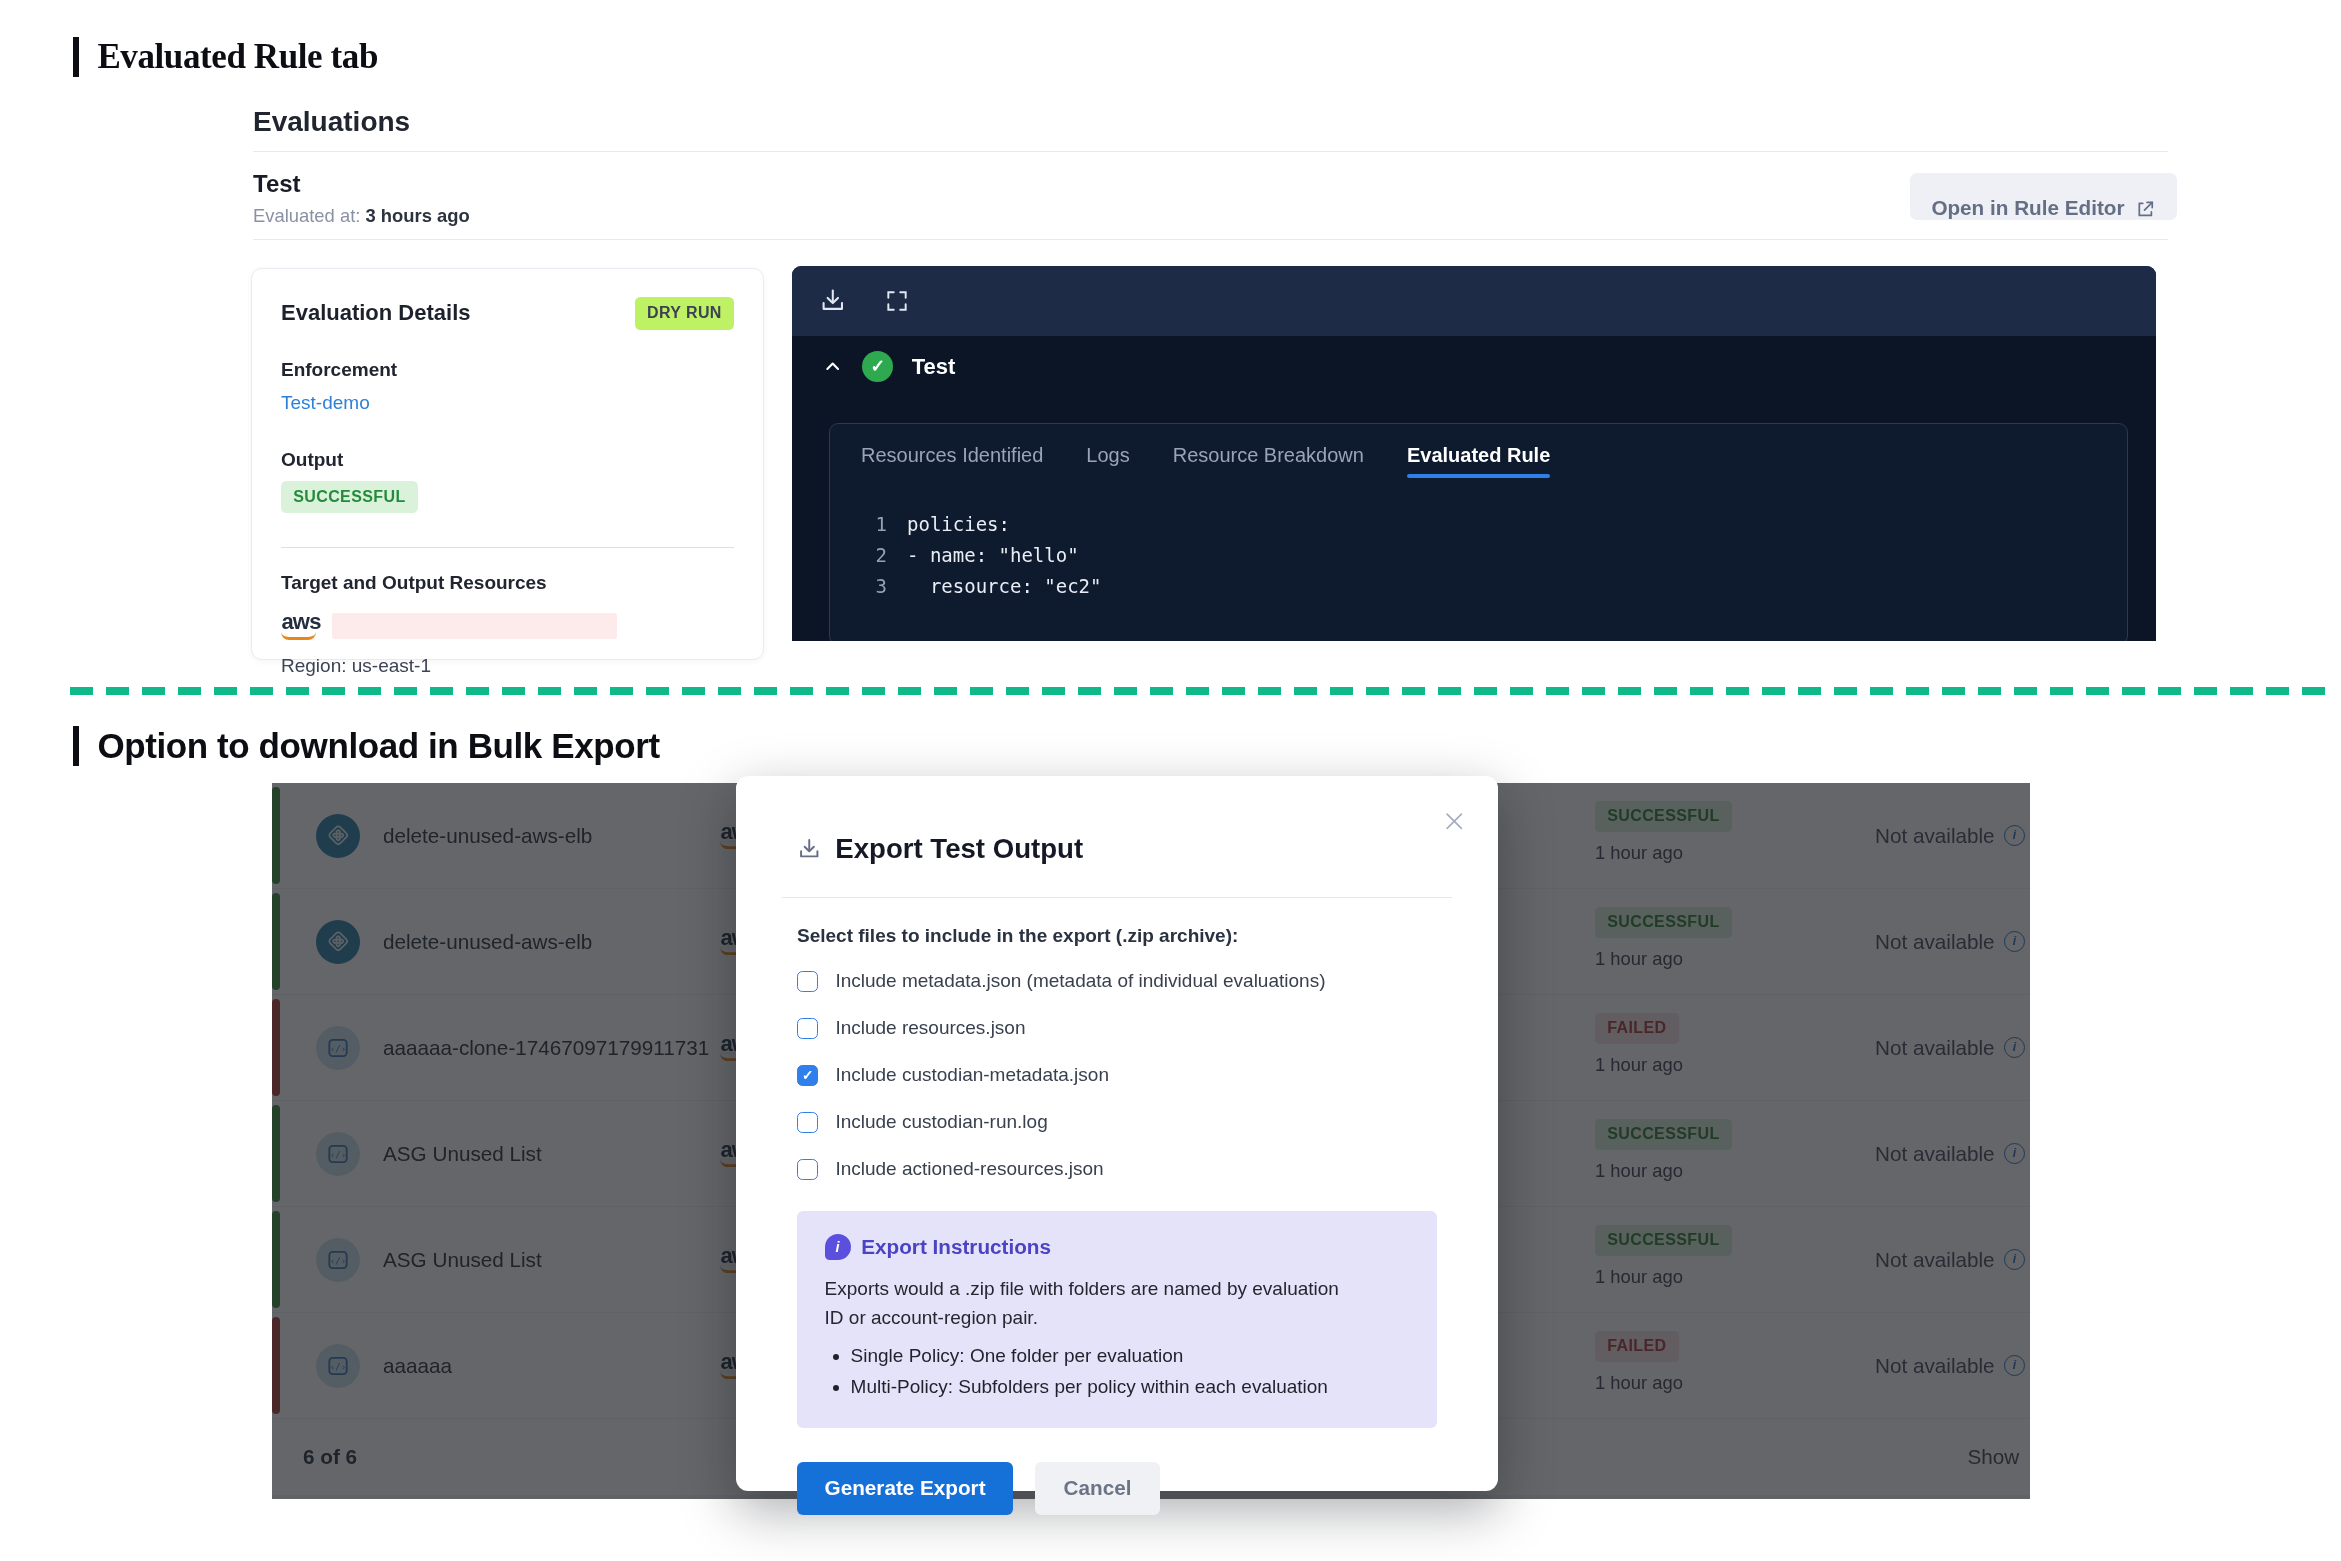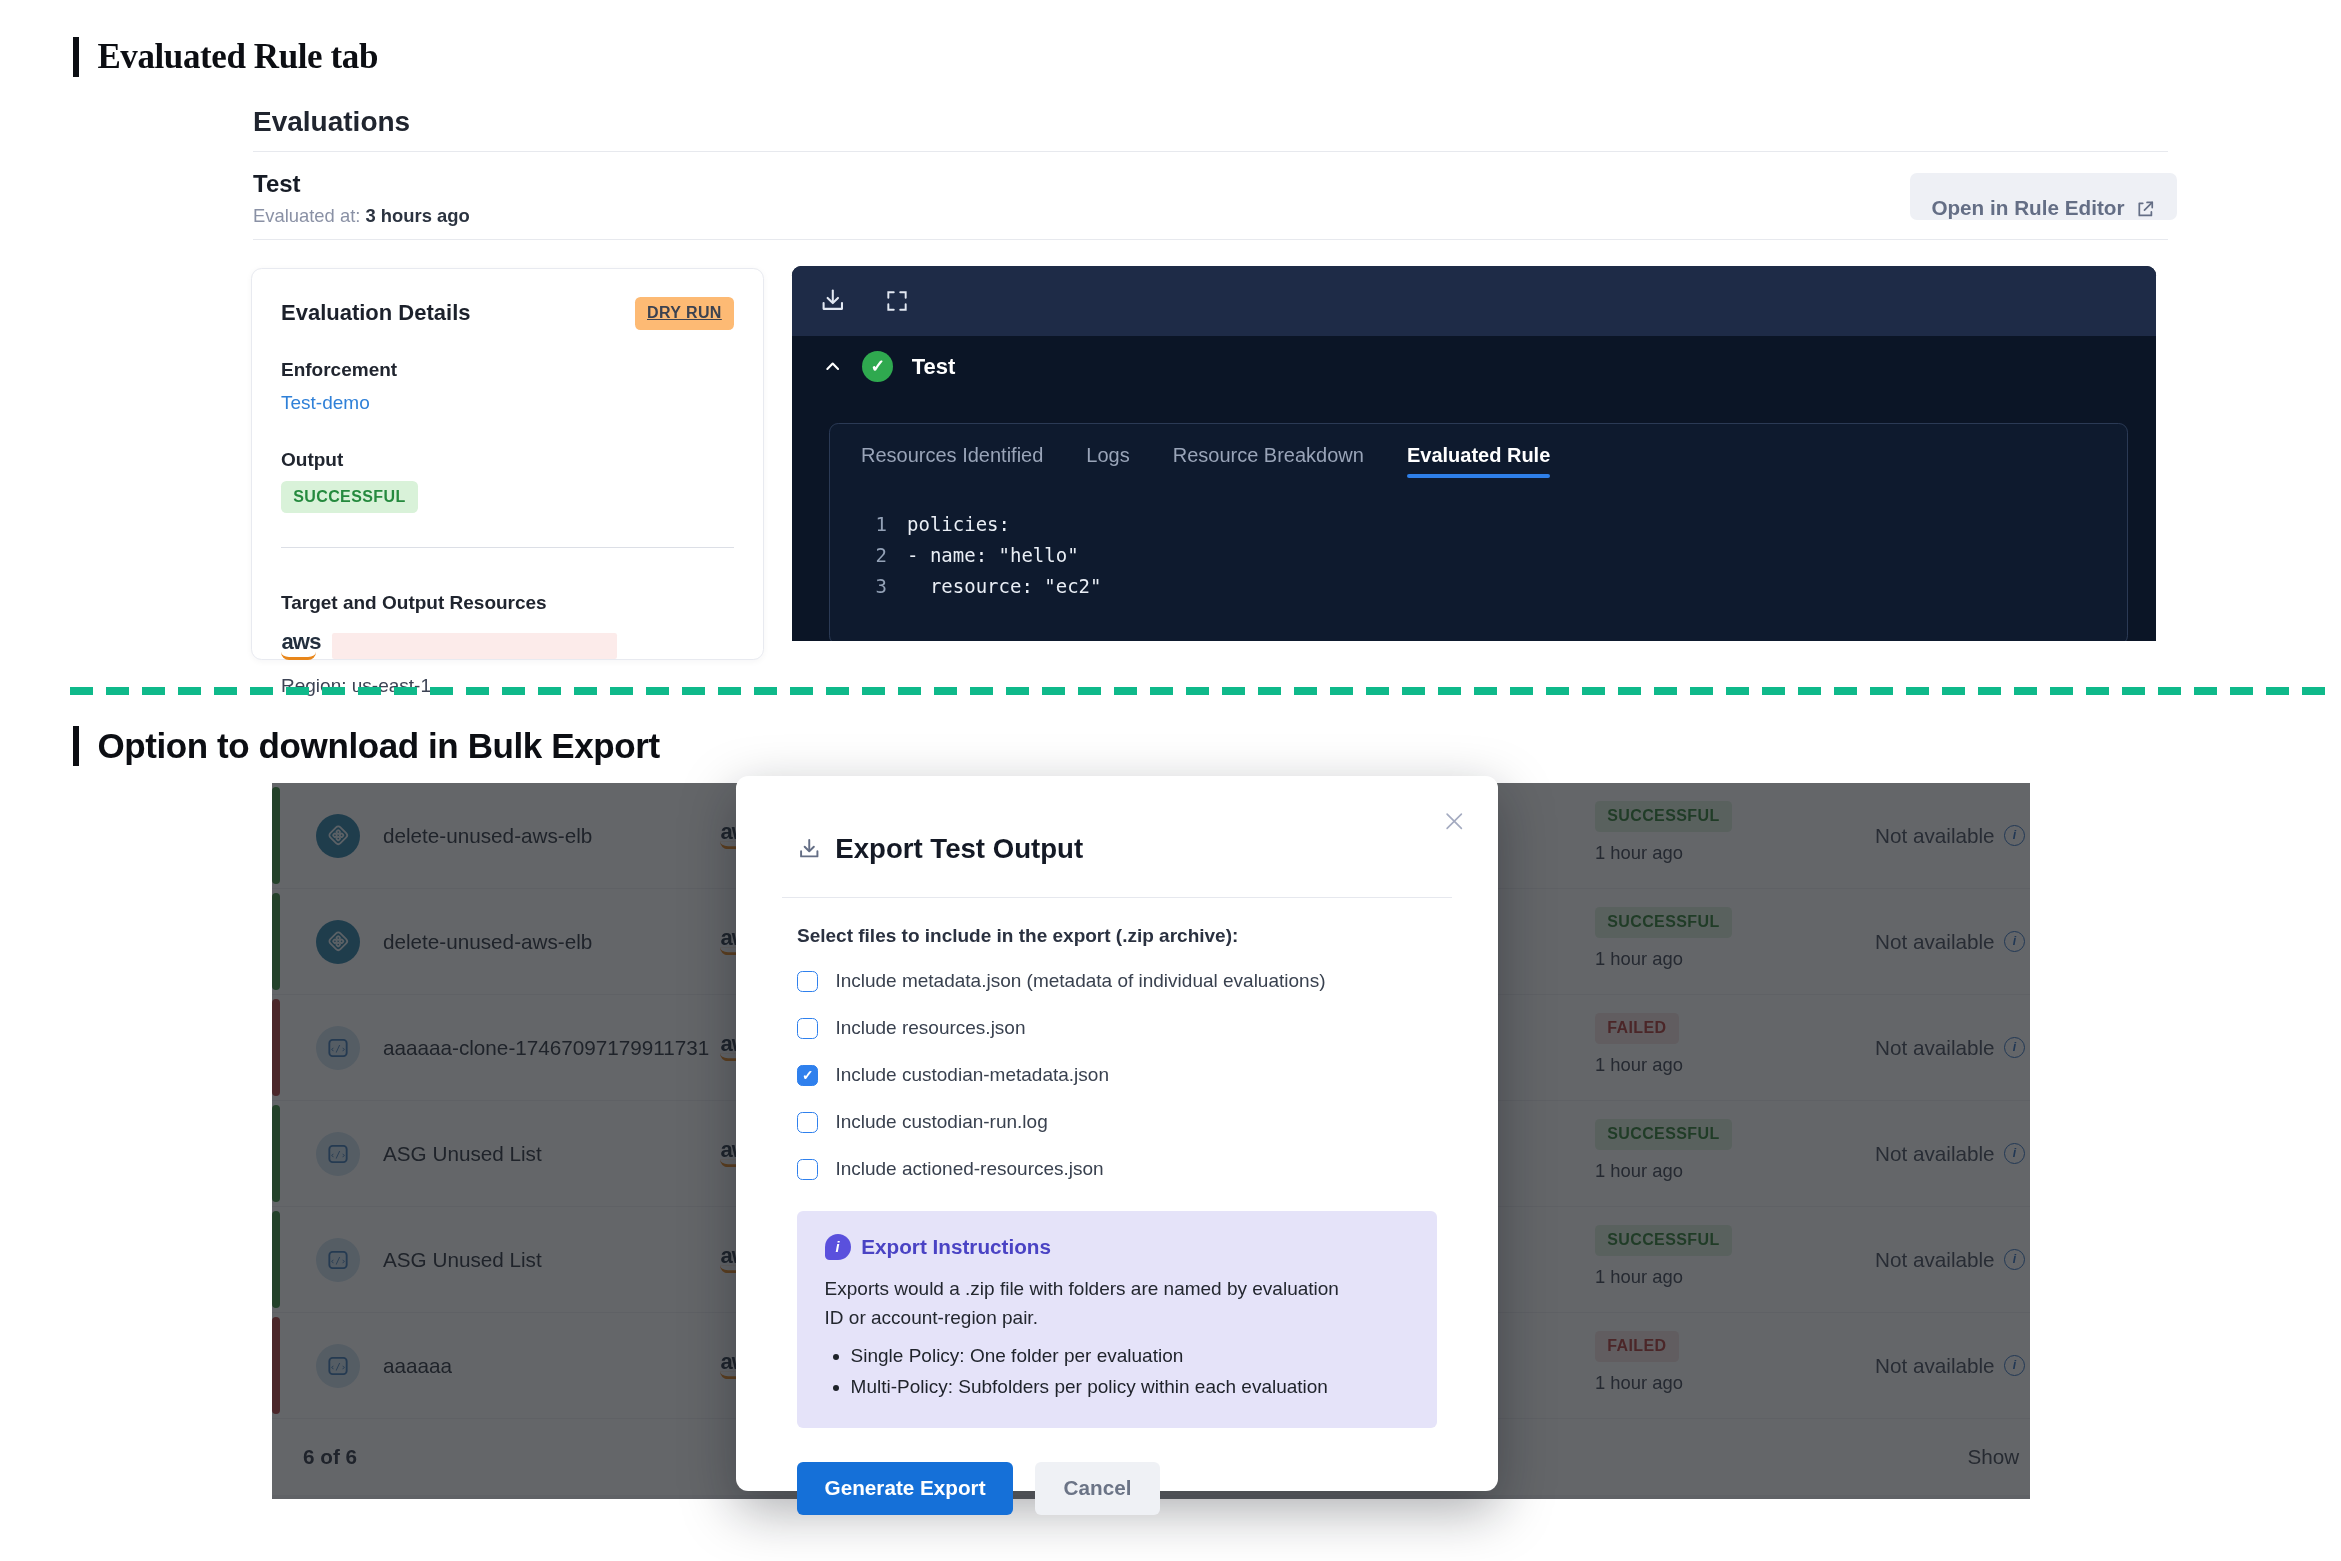--- a/index.html
+++ b/index.html
@@ -20,29 +20,29 @@
   .open-editor-btn { position:absolute; left:1910px; top:173px; height:47px; padding:0 21.4px;
     background:#eef0f5; border:none; border-radius:6.9px; display:flex; align-items:flex-end; gap:10.7px;
     font-size:20.7px; font-weight:700; color:#646e85; cursor:pointer; font-family:inherit; }
 
   
   .detail-card { position:absolute; left:251px; top:268px; width:513px; height:392px;
     background:#fff; border:0.8px solid #e8eaf0; border-radius:10.7px; padding:27.6px 29px;
     box-shadow:0 1.5px 6.1px rgba(20,24,40,.04); }
   .card-head { display:flex; justify-content:space-between; align-items:center; }
   .card-title { font-size:22px; font-weight:700; color:#1c212b; }
-  .dryrun-badge { background:#fdba74; color:#3c4250; font-size:16px; font-weight:700;
-    letter-spacing:0.4px; border-radius:5.4px; padding:7.7px 12.2px;text-decoration:underline; }
+  .dryrun-badge { background:#bef264; color:#3c4250; font-size:16px; font-weight:700;
+    letter-spacing:0.4px; border-radius:5.4px; padding:7.7px 12.2px; }
   .sec-label { margin-top:29px; font-size:19px; font-weight:700; color:#20252f; }
   .enf-link { display:inline-block; margin-top:10.7px; font-size:19px; color:#2f80d8; text-decoration:none; }
   .status-label { margin-top:35px; }
   .success-badge { display:inline-block; margin-top:10.7px; background:#d9f2d9; color:#258a3e;
     font-size:16px; font-weight:700; letter-spacing:0.4px; border-radius:5.4px; padding:6.9px 12.2px; }
   .card-div { margin-top:34px; height:0.8px; background:#dcdfe6; }
-  .target-label { margin-top:44px; }
+  .target-label { margin-top:24px; }
   .aws-row { margin-top:18.4px; display:flex; align-items:center; gap:10.7px; }
   .redacted { width:285px; height:26px; background:#fcebea; border-radius:2.3px; }
   .region { margin-top:15.3px; font-size:19px; color:#3c4354; }
 
   .awslogo { display:inline-flex; flex-direction:column; width:40px; }
   .awstext { font-weight:700; font-size:22px; color:#232f3e; letter-spacing:-0.8px; line-height:0.9;text-align:center; }
   .awsarc { display:block; width:35px; height:7.7px; border-bottom:3.1px solid #e8861a; border-radius:0 0 17px 17px; }
 
   
   .viewer { position:absolute; left:792px; top:266px; width:1364px; height:375px;

